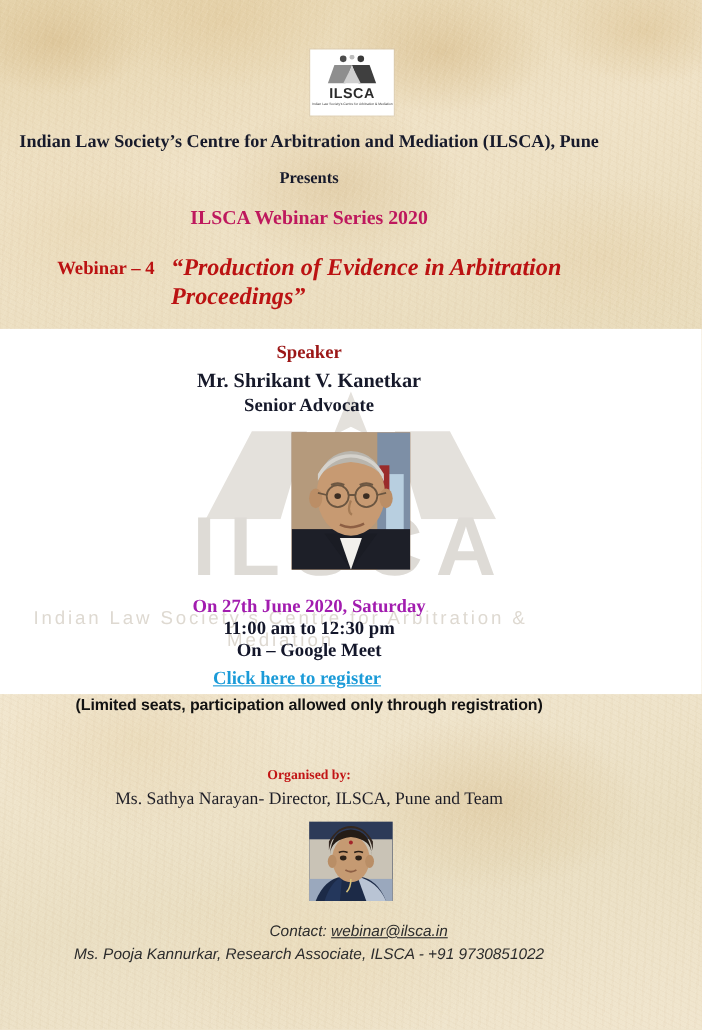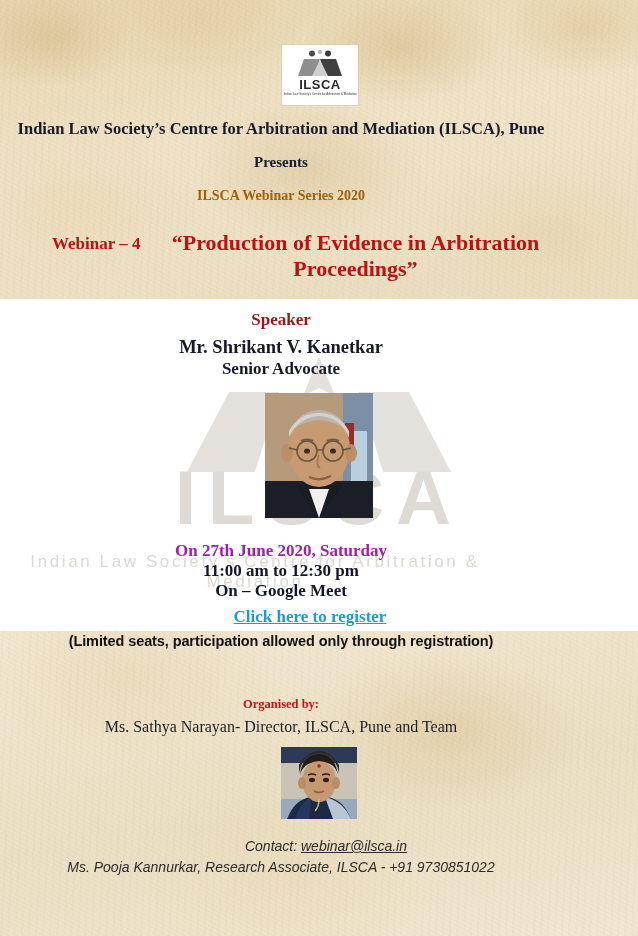--- a/index.html
+++ b/index.html
@@ -161,52 +161,52 @@
     color: #171a2b;
   }
   .presents-line {
     top: 154px;
     font-size: 15px;
     font-weight: 700;
     color: #171a2b;
   }
   .series-line {
     top: 188px;
-    font-size: 14px;
-    font-weight: 700;
-    color: #a16207;
+    font-size: 18px;
+    font-weight: 700;
+    color: #be185d;
   }
 
   
   .webinar-row {
     position: absolute;
     left: 0;
     top: 230px;
     width: 564px;
     display: flex;
     justify-content: flex-start;
     align-items: flex-start;
     padding-left: 52px;
     box-sizing: border-box;
-    text-align: center;
   }
   .webinar-no {
     font-size: 17px;
     font-weight: 700;
     color: #bb1212;
     white-space: nowrap;
     padding-top: 4px;
   }
   .webinar-title {
     font-size: 22px;
     font-weight: 700;
     color: #bb1212;
     margin-left: 15px;
     line-height: 1.18;
     max-width: 400px;
+    font-style: italic;
   }
 
   .speaker-label {
     top: 310px;
     font-size: 17px;
     font-weight: 700;
     color: #9c1717;
   }
   .speaker-name {
     top: 337px;
@@ -245,21 +245,20 @@
   .date-line { top: 541px; font-size: 17px; font-weight: 700; color: #a21caf; text-align: center; }
   .time-line { top: 561px; font-size: 17px; font-weight: 700; color: #13162a; }
   .mode-line { top: 581px; font-size: 17px; font-weight: 700; color: #13162a; }
 
   .register-wrap {
     position: absolute;
     left: 0;
     top: 607px;
     width: 540px;
     text-align: center;
-    margin-left: 40px;
   }
   .register-link {
     font-size: 17px;
     font-weight: 700;
     color: #1b9bd8;
     text-decoration: underline;
     cursor: pointer;
   }
 
   .seats-line {

